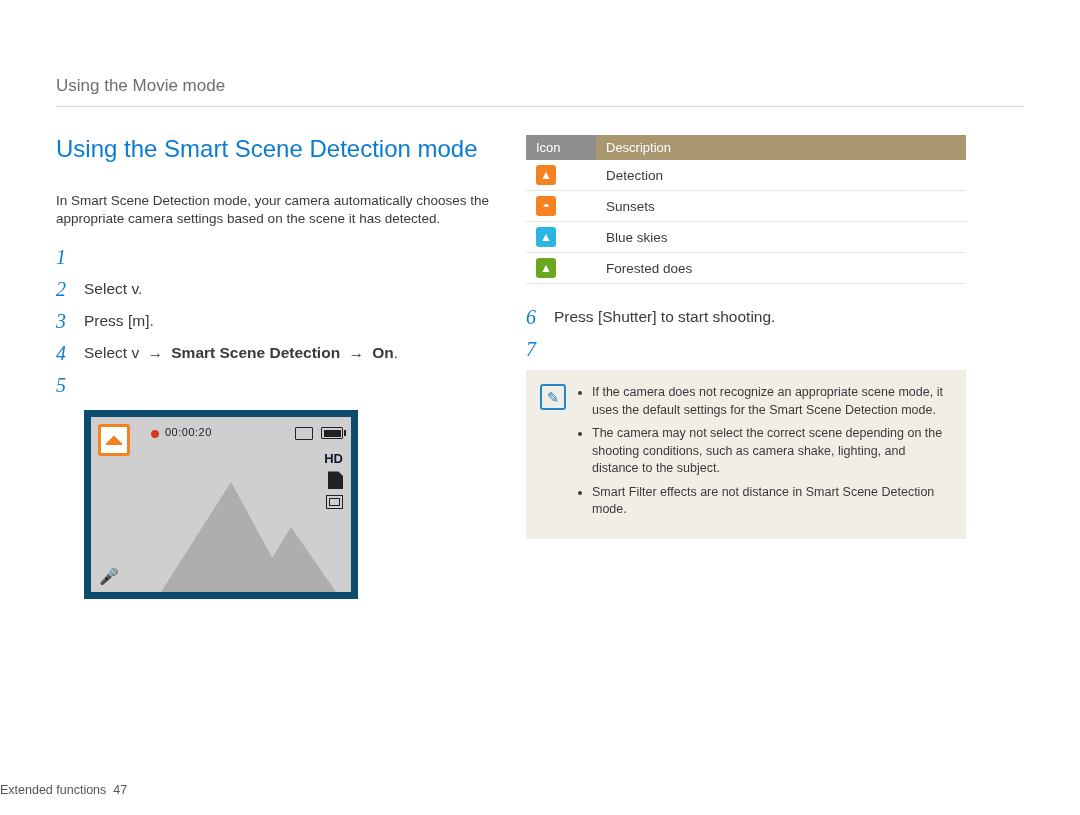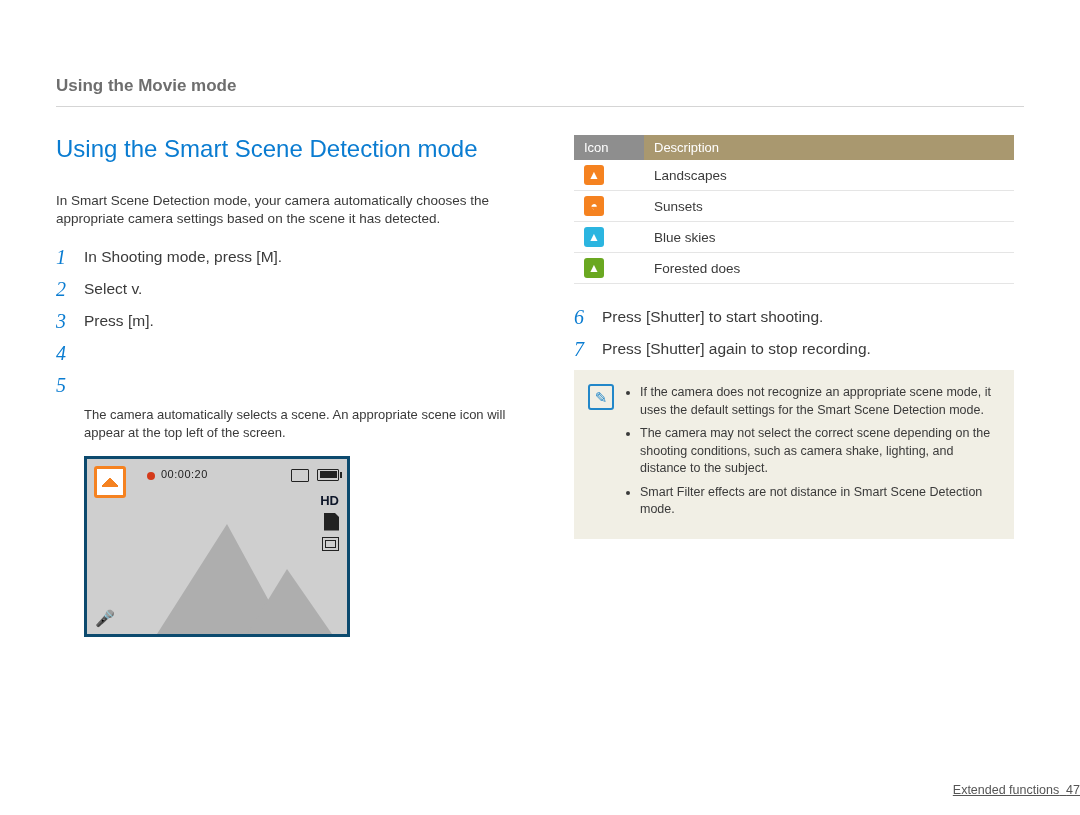--- a/index.html
+++ b/index.html
@@ -17,25 +17,23 @@
     padding: 76px 56px 0 56px;
     box-sizing: border-box;
     width: 100%;
   }
   .breadcrumb {
     color: #6e6e6e;
     font-size: 17px;
     border-bottom: 1px solid #d5d5d5;
     padding-bottom: 10px;
     margin-bottom: 28px;
-    font-weight: bold;
   }
   .columns {
     display: flex;
-    gap: 48px;
   }
   .col-left { width: 470px; }
   .col-right { width: 440px; }
   h2 {
     margin: 0 0 10px 0;
     font-weight: normal;
     font-size: 24px;
     color: #0a7cd1;
   }
   .intro {
@@ -66,21 +64,21 @@
     font-size: 13px;
     line-height: 1.35;
     margin: 4px 0 0 28px;
   }
   .arrow { padding: 0 4px; }
   .preview {
     margin-top: 14px;
     margin-left: 28px;
     width: 260px;
     height: 175px;
-    border: 3px solid #0c4a6e;
+    border: 7px solid #0c4a6e;
     background: #cfcfcf;
     position: relative;
     overflow: hidden;
   }
   .preview-scene-icon {
     position: absolute;
     top: 7px; left: 7px;
     width: 26px; height: 26px;
     border: 3px solid #f58220;
     border-radius: 3px;
@@ -177,66 +175,64 @@
     border-radius: 3px;
     flex-shrink: 0;
     transform: rotate(0deg);
   }
   .note-list { margin:0; padding-left: 14px; }
   .note-list li { margin-bottom: 6px; }
   .footer {
     position: absolute;
     bottom: 18px;
     left: 0; right: 0;
-    text-align: right;
+    text-align: left;
     font-size: 12.5px;
     color: #555;
-    text-decoration: underline;
   }
 </style>
 </head>
 <body>
 
 <div class="page">
   <div class="breadcrumb">Using the Movie mode</div>
 
   <div class="columns">
     <div class="col-left">
       <h2>Using the Smart Scene Detection mode</h2>
       <div class="intro">In Smart Scene Detection mode, your camera automatically chooses the appropriate camera settings based on the scene it has detected.</div>
 
       <div class="step">
         <span class="step-num">1</span>
-        <span class="step-text">
-          <span>In Shooting mode, press [</span><span>M</span><span>].</span>
-        </span>
       </div>
 
       <div class="step">
         <span class="step-num">2</span>
         <span class="step-text">
           <span>Select </span><span>v</span><span>.</span>
         </span>
       </div>
 
       <div class="step">
         <span class="step-num">3</span>
         <span class="step-text">
           <span>Press [</span><span>m</span><span>].</span>
         </span>
       </div>
 
       <div class="step">
         <span class="step-num">4</span>
+        <span class="step-text">
+          <span>Select </span><span>v</span><span class="arrow"> → </span><b>Smart Scene Detection</b><span class="arrow"> → </span><b>On</b><span>.</span>
+        </span>
       </div>
 
       <div class="step">
         <span class="step-num">5</span>
       </div>
-      <div class="subtext">The camera automatically selects a scene. An appropriate scene icon will appear at the top left of the screen.</div>
 
       <div class="preview">
         <div class="preview-scene-icon">
             <span class="mountain-glyph"></span>
           </div>
         <div class="rec-dot"></div>
         <div class="rec-time">00:00:20</div>
         <div class="cards-count"></div>
         <div class="batt">
             <div class="batt-inner"></div>
@@ -256,21 +252,21 @@
       <table class="icon-table">
         <thead>
           <tr>
             <th>Icon</th>
             <th>Description</th>
           </tr>
         </thead>
         <tbody>
           <tr>
             <td><span class="scene-icon" style="background:#f58220">▲</span></td>
-            <td>Landscapes</td>
+            <td>Detection</td>
           </tr>
           <tr>
             <td><span class="scene-icon" style="background:#f58220">◓</span></td>
             <td>Sunsets</td>
           </tr>
           <tr>
             <td><span class="scene-icon" style="background:#2bb5e0">▲</span></td>
             <td>Blue skies</td>
           </tr>
           <tr>
@@ -279,21 +275,20 @@
           </tr>
         </tbody>
       </table>
 
       <div class="step">
         <span class="step-num">6</span>
         <span class="step-text">Press [Shutter] to start shooting.</span>
       </div>
       <div class="step">
         <span class="step-num">7</span>
-        <span class="step-text">Press [Shutter] again to stop recording.</span>
       </div>
 
       <div class="note-box">
         <div class="note-icon">✎</div>
         <ul class="note-list">
           <li>If the camera does not recognize an appropriate scene mode, it uses the default settings for the Smart Scene Detection mode.</li>
           <li>The camera may not select the correct scene depending on the shooting conditions, such as camera shake, lighting, and distance to the subject.</li>
           <li>Smart Filter effects are not distance in Smart Scene Detection mode.</li>
         </ul>
       </div>

